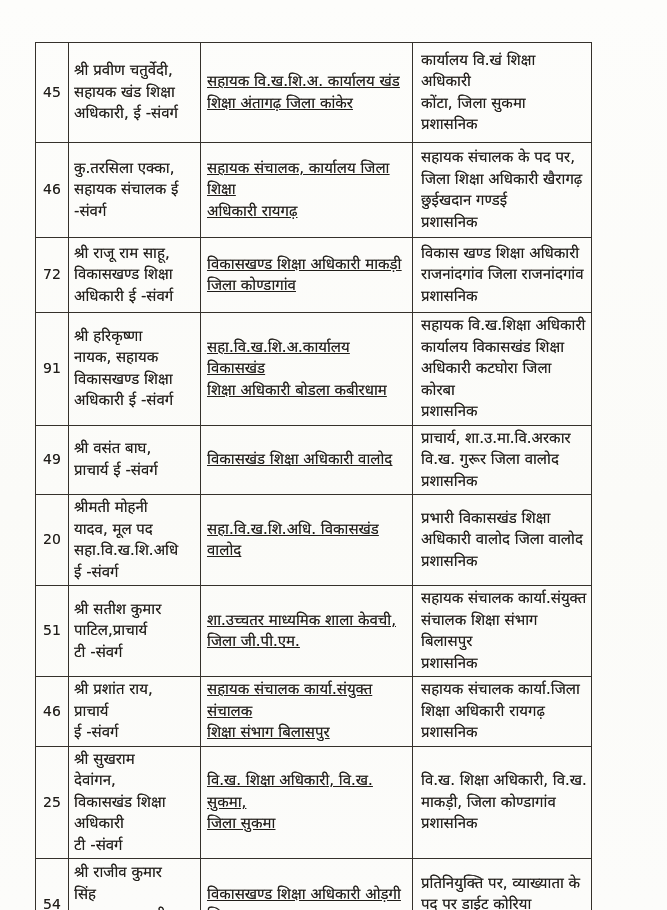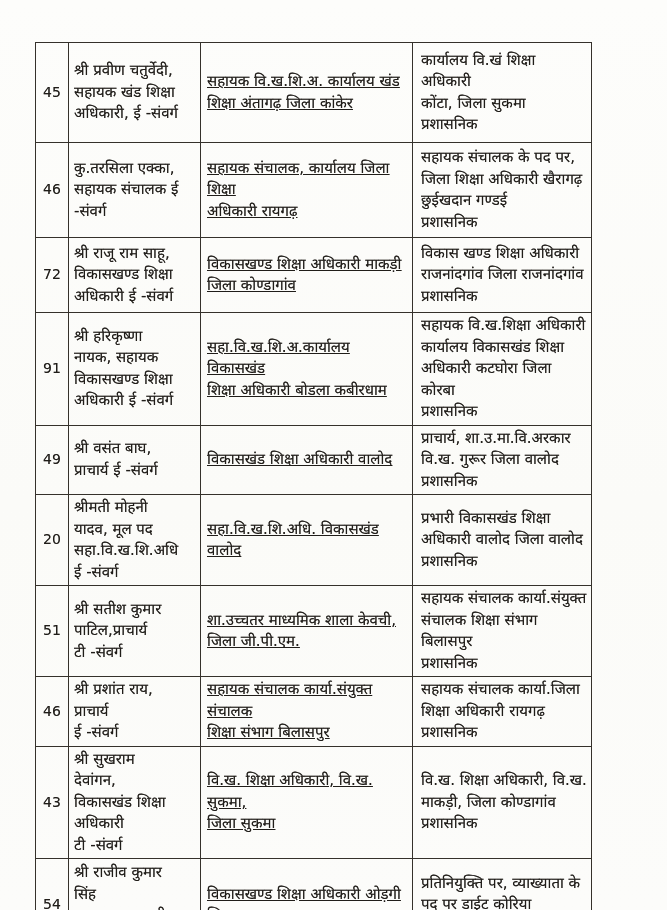--- a/index.html
+++ b/index.html
@@ -139,21 +139,21 @@
     <td class="col-name">श्री प्रशांत राय,
 प्राचार्य
 ई -संवर्ग</td>
     <td class="col-current">सहायक संचालक कार्या.संयुक्त संचालक
 शिक्षा संभाग बिलासपुर</td>
     <td class="col-new">सहायक संचालक कार्या.जिला
 शिक्षा अधिकारी रायगढ़
 प्रशासनिक</td>
   </tr>
         <tr class="doc-row" style="height: 106px;">
-    <td class="col-sl">43</td>
+    <td class="col-sl">25</td>
     <td class="col-name">श्री सुखराम
 देवांगन,
 विकासखंड शिक्षा
 अधिकारी
 टी -संवर्ग</td>
     <td class="col-current">वि.ख. शिक्षा अधिकारी, वि.ख. सुकमा,
 जिला सुकमा</td>
     <td class="col-new">वि.ख. शिक्षा अधिकारी, वि.ख.
 माकड़ी, जिला कोण्डागांव
 प्रशासनिक</td>

